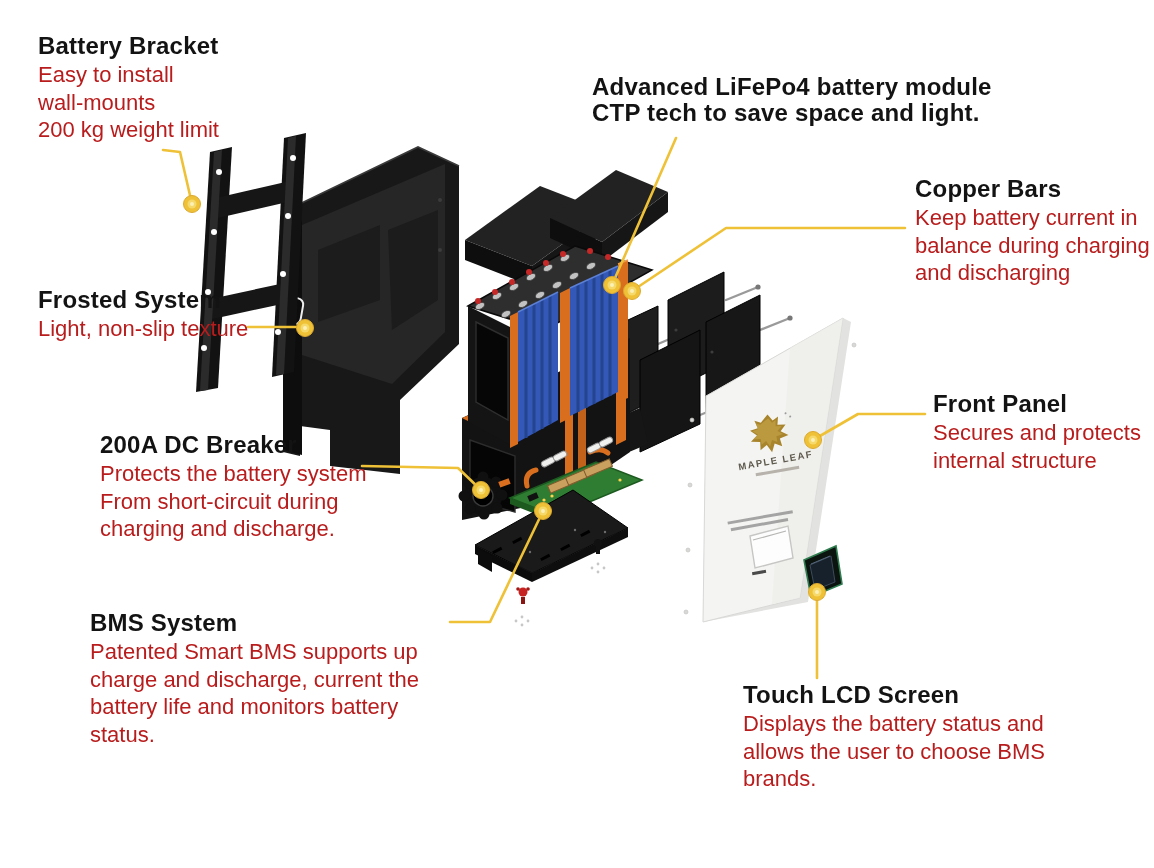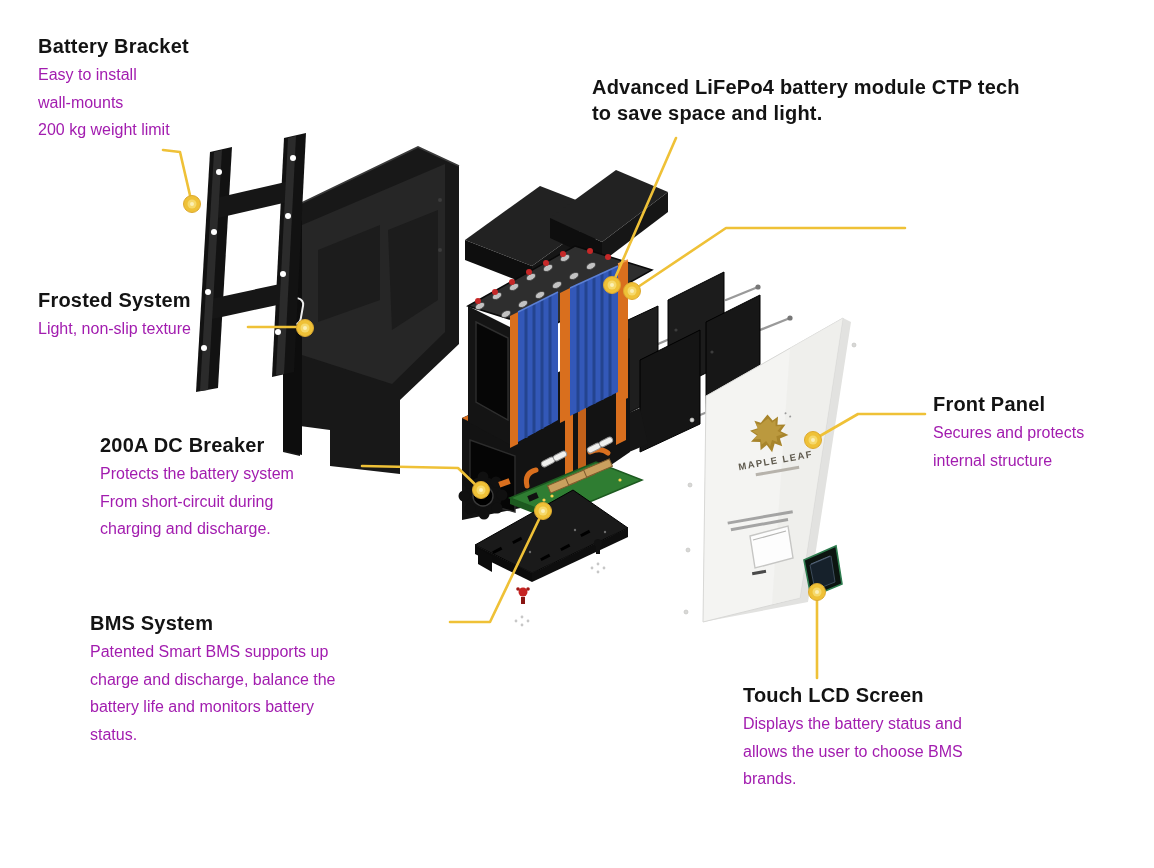--- a/index.html
+++ b/index.html
@@ -3,24 +3,24 @@
 <meta charset="utf-8">
 <style>
   html,body{margin:0;padding:0;background:#fff;}
   .stage{
     position:relative;width:1154px;height:868px;overflow:hidden;background:#fff;
     font-family:"Liberation Sans",sans-serif;
   }
   .stage svg{position:absolute;left:0;top:0;}
   .callout{position:absolute;color:#1d1d1d;}
   .callout-title{
-    font-weight:700;font-size:20px;line-height:26px;color:#131313;
+    font-weight:700;font-size:24px;line-height:26px;color:#131313;
     letter-spacing:.2px;margin-bottom:2px;
   }
-  .callout-line{font-size:16px;line-height:27.5px;color:#a21caf;}
+  .callout-line{font-size:22px;line-height:27.5px;color:#b91c1c;}
   .callout-title.wrap{line-height:26px;}
   .cl{stroke:#EFC137;stroke-width:2.6;fill:none;stroke-linecap:round;stroke-linejoin:round;}
   .rod{stroke:#9a9a9a;stroke-width:2.4;stroke-linecap:round;}
   .stripeA{stroke:#24448f;stroke-width:3;}
   .cellrow{fill:#c2c2c2;stroke:#3a3a3a;stroke-width:.7;}
 </style>
 </head>
 <body>
 
 <div class="stage">
@@ -295,20 +295,26 @@
     <div class="callout-title">Battery Bracket</div>
     <div class="callout-line">Easy to install</div>
     <div class="callout-line">wall-mounts</div>
     <div class="callout-line">200 kg weight limit</div>
   </div>
 
   <div class="callout" style="left:592px;top:74px;width:450px">
     <div class="callout-title wrap">Advanced LiFePo4 battery module CTP tech to save space and light.</div>
   </div>
 
+  <div class="callout" style="left:915px;top:176px;width:238px">
+    <div class="callout-title">Copper Bars</div>
+    <div class="callout-line">Keep battery current in</div>
+    <div class="callout-line">balance during charging</div>
+    <div class="callout-line">and discharging</div>
+  </div>
 
   <div class="callout" style="left:38px;top:287px;width:240px">
     <div class="callout-title">Frosted System</div>
     <div class="callout-line">Light, non-slip texture</div>
   </div>
 
   <div class="callout" style="left:100px;top:432px;width:270px">
     <div class="callout-title">200A DC Breaker</div>
     <div class="callout-line">Protects the battery system</div>
     <div class="callout-line">From short-circuit during</div>
@@ -317,21 +323,21 @@
 
   <div class="callout" style="left:933px;top:391px;width:220px">
     <div class="callout-title">Front Panel</div>
     <div class="callout-line">Secures and protects</div>
     <div class="callout-line">internal structure</div>
   </div>
 
   <div class="callout" style="left:90px;top:610px;width:350px">
     <div class="callout-title">BMS System</div>
     <div class="callout-line">Patented Smart BMS supports up</div>
-    <div class="callout-line">charge and discharge, balance the</div>
+    <div class="callout-line">charge and discharge, current the</div>
     <div class="callout-line">battery life and monitors battery</div>
     <div class="callout-line">status.</div>
   </div>
 
   <div class="callout" style="left:743px;top:682px;width:320px">
     <div class="callout-title">Touch LCD Screen</div>
     <div class="callout-line">Displays the battery status and</div>
     <div class="callout-line">allows the user to choose BMS</div>
     <div class="callout-line">brands.</div>
   </div>

